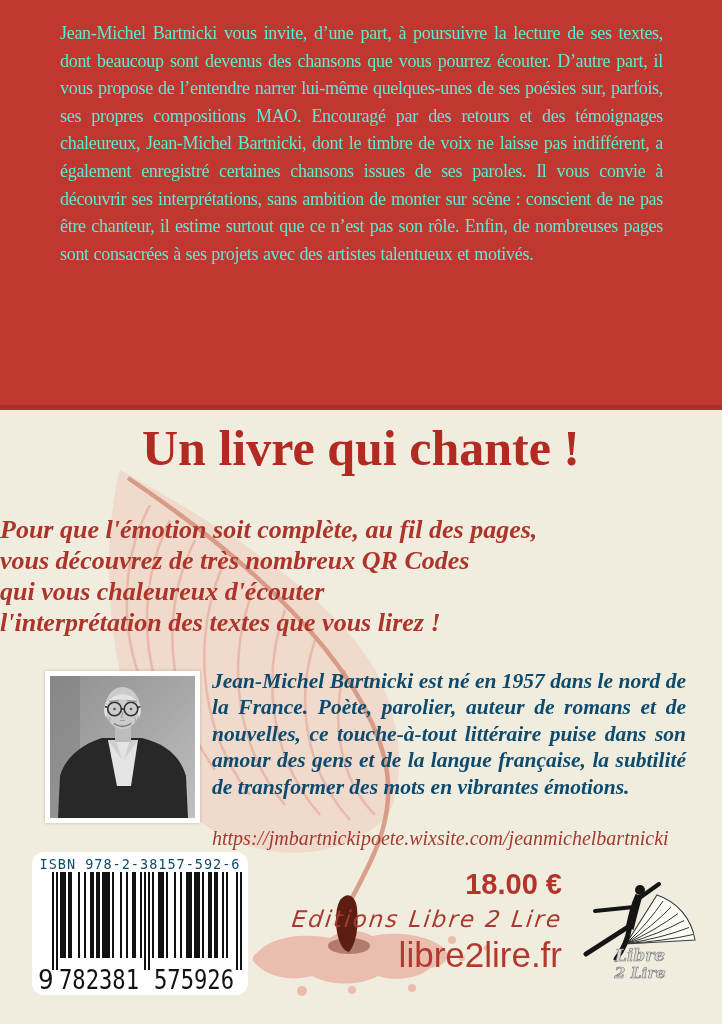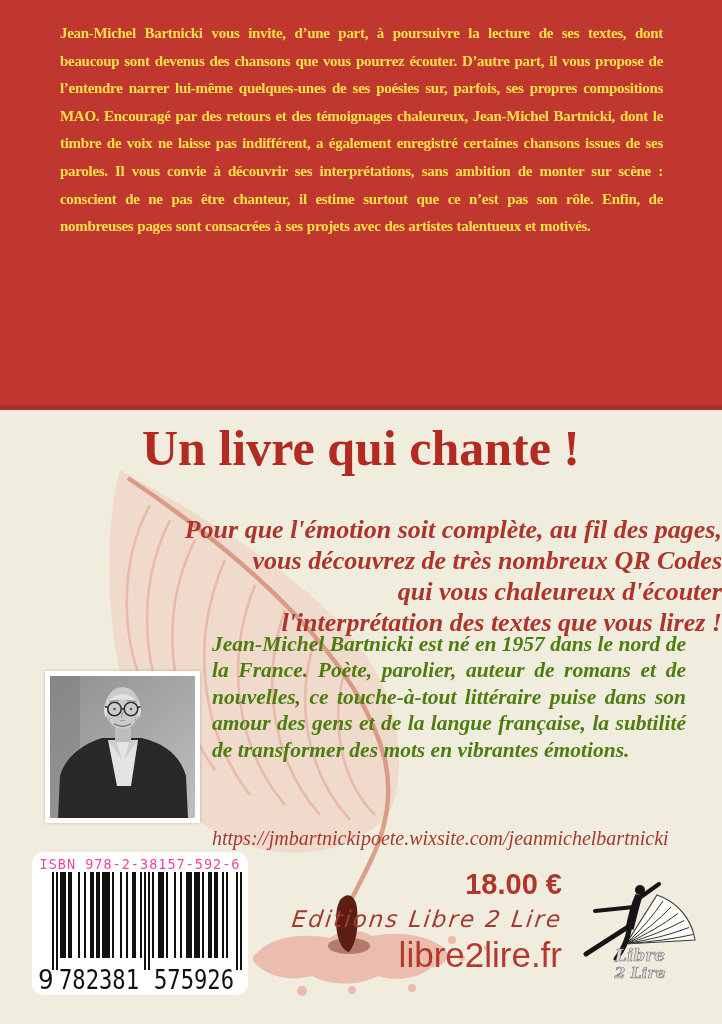--- a/index.html
+++ b/index.html
@@ -8,61 +8,61 @@
     background:#f1edde; overflow:hidden;
     font-family:"Liberation Serif", serif;
   }
   
   .blurb-band{
     position:absolute; top:0; left:0; width:722px; height:410px;
     background:#bf372e; border-bottom:5px solid #a93028;
     box-sizing:border-box; padding:20px 59px 0 60px; z-index:3;
   }
   .blurb{
-    margin:0; color:#fde047; font-weight:bold;
-    font-size:15px; line-height:27.6px;
+    margin:0; color:#5eead4; font-weight:normal;
+    font-size:18px; line-height:27.6px;
     text-align:justify; letter-spacing:-0.3px; word-spacing:0.5px;
   }
   
   .art{ position:absolute; left:0; top:0; z-index:1; pointer-events:none; }
   
   .headline{
     position:absolute; top:418px; left:0; width:722px; z-index:4;
     margin:0; text-align:center; color:#b22a22;
     font-size:50px; font-weight:bold; line-height:60px;
   }
   
   .qr-note{
     position:absolute; top:514px; left:0; width:722px; z-index:4;
-    text-align:right; color:#ac342b;
+    text-align:left; color:#ac342b;
     font-style:italic; font-weight:bold; font-size:26px; line-height:31px;
   }
   
   .photo-frame{
     position:absolute; left:45px; top:671px; width:155px; height:152px;
     background:#ffffff; box-sizing:border-box; padding:5px; z-index:4;
     box-shadow:0 0 3px rgba(60,40,30,.25);
   }
   .photo-frame svg{ display:block; width:100%; height:100%; }
   .bio{
-    position:absolute; left:212px; top:631px; width:474px; z-index:4;
-    margin:0; color:#4d7c0f; font-style:italic; font-weight:bold;
+    position:absolute; left:212px; top:668px; width:474px; z-index:4;
+    margin:0; color:#0c4a6e; font-style:italic; font-weight:bold;
     font-size:21.5px; line-height:26.4px; text-align:justify;
   }
   .website{
     position:absolute; left:212px; top:827px; width:480px; z-index:4;
     color:#a4392f; font-style:italic; font-size:20px; white-space:nowrap;
   }
   
   .barcode-box{
     position:absolute; left:32px; top:852px; width:216px; height:143px;
     background:#ffffff; border-radius:12px; z-index:4;
   }
   .isbn-label{
-    padding-top:4px; text-align:center; color:#ec4899;
+    padding-top:4px; text-align:center; color:#0c4a6e;
     font-family:"DejaVu Sans Mono", monospace;
     font-size:13.5px; letter-spacing:1px; white-space:nowrap;
   }
   .barcode-box svg{ position:absolute; left:6px; top:20px; }
   .ean-digits{
     font-family:"DejaVu Sans Mono", monospace; font-size:26px; fill:#111;
   }
   
   .pub-col{
     position:absolute; right:160px; top:868px; z-index:4; text-align:right;

